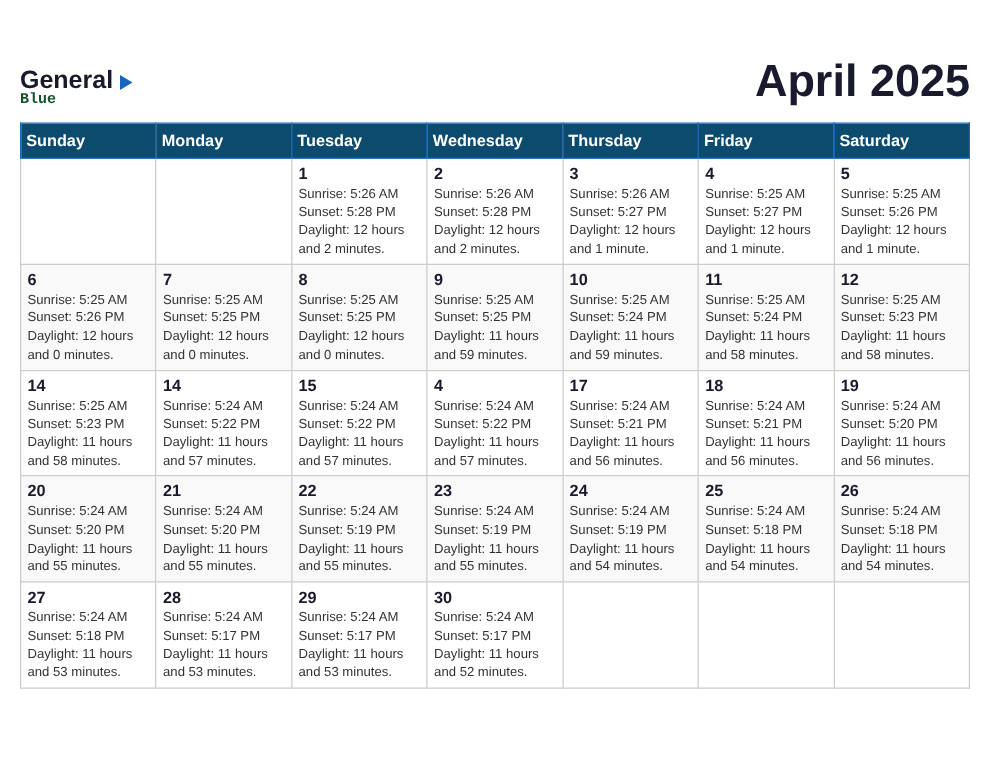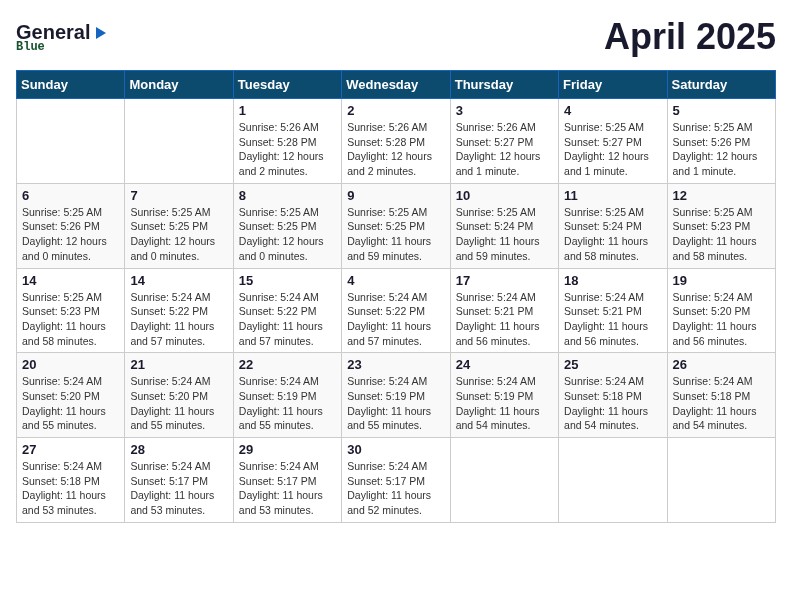--- a/index.html
+++ b/index.html
@@ -6,39 +6,40 @@
     body {
       font-family: Arial, sans-serif;
       background: #fff;
       width: 792px;
       min-height: 612px;
       padding: 16px;
     }
     .header-section {
       display: flex;
       justify-content: space-between;
-      align-items: center;
+      align-items: flex-end;
       margin-bottom: 12px;
     }
     .logo {
       display: flex;
       flex-direction: column;
       align-items: flex-start;
     }
     .logo-row {
       display: flex;
       align-items: center;
     }
     .title-section {
       text-align: right;
     }
     .month-year {
       font-size: 36px;
       font-weight: bold;
       color: #1a1a2e;
+      margin-top: 28px;
     }
     .location {
       font-size: 16px;
       color: #333;
     }
     .calendar {
       width: 100%;
       border-collapse: collapse;
       border: 1px solid #ccc;
     }

